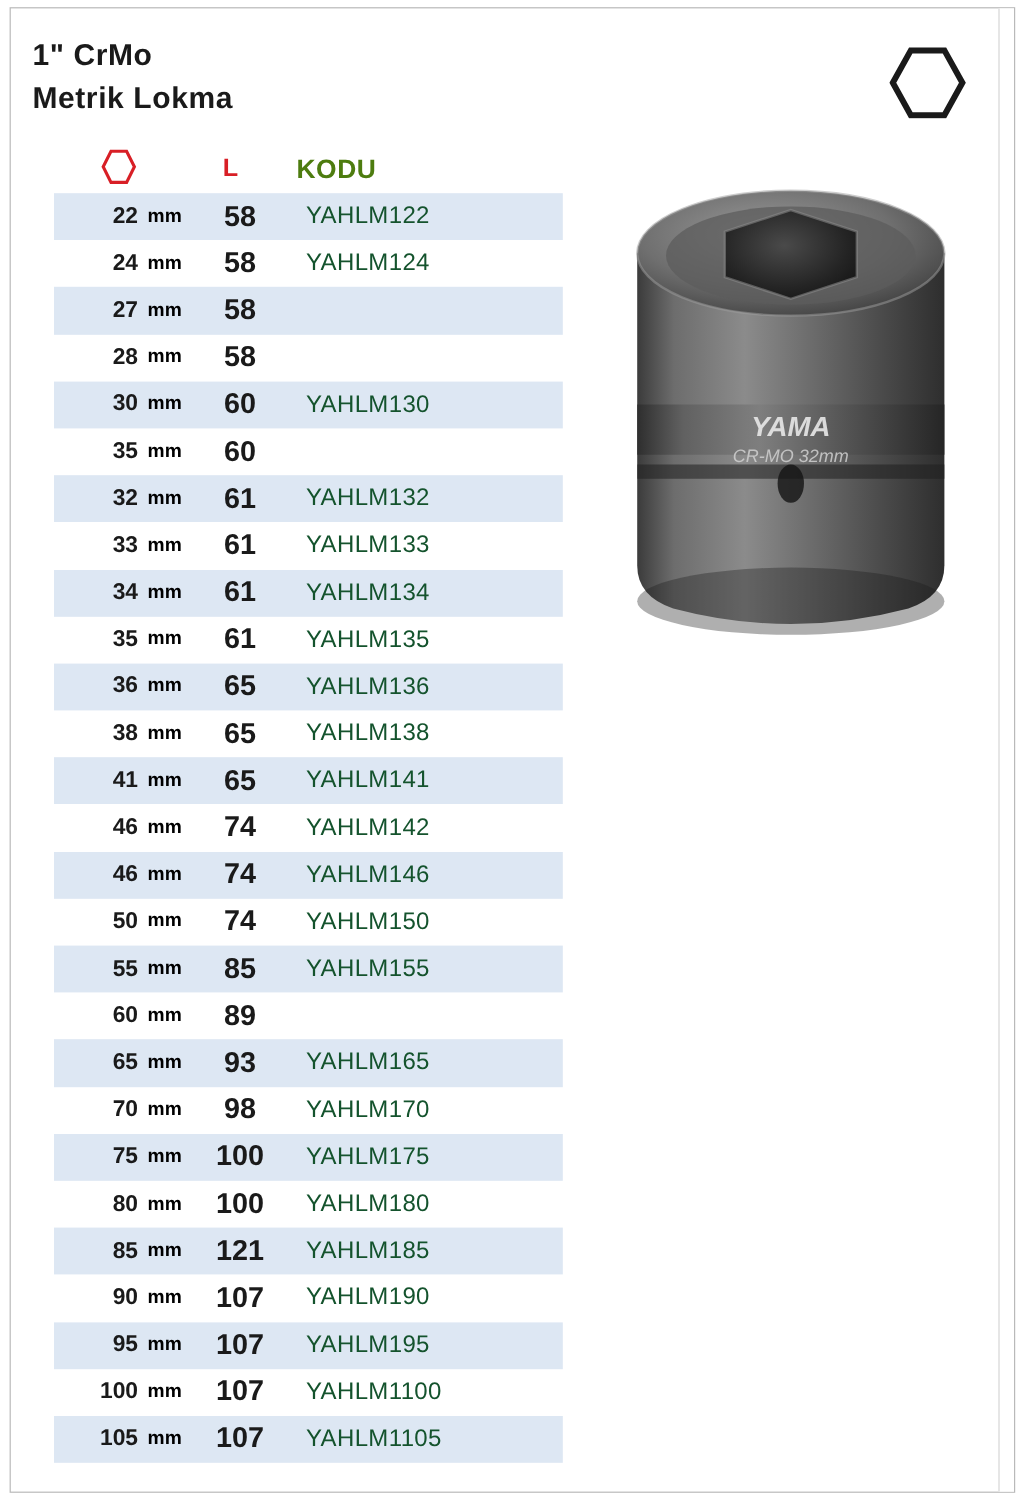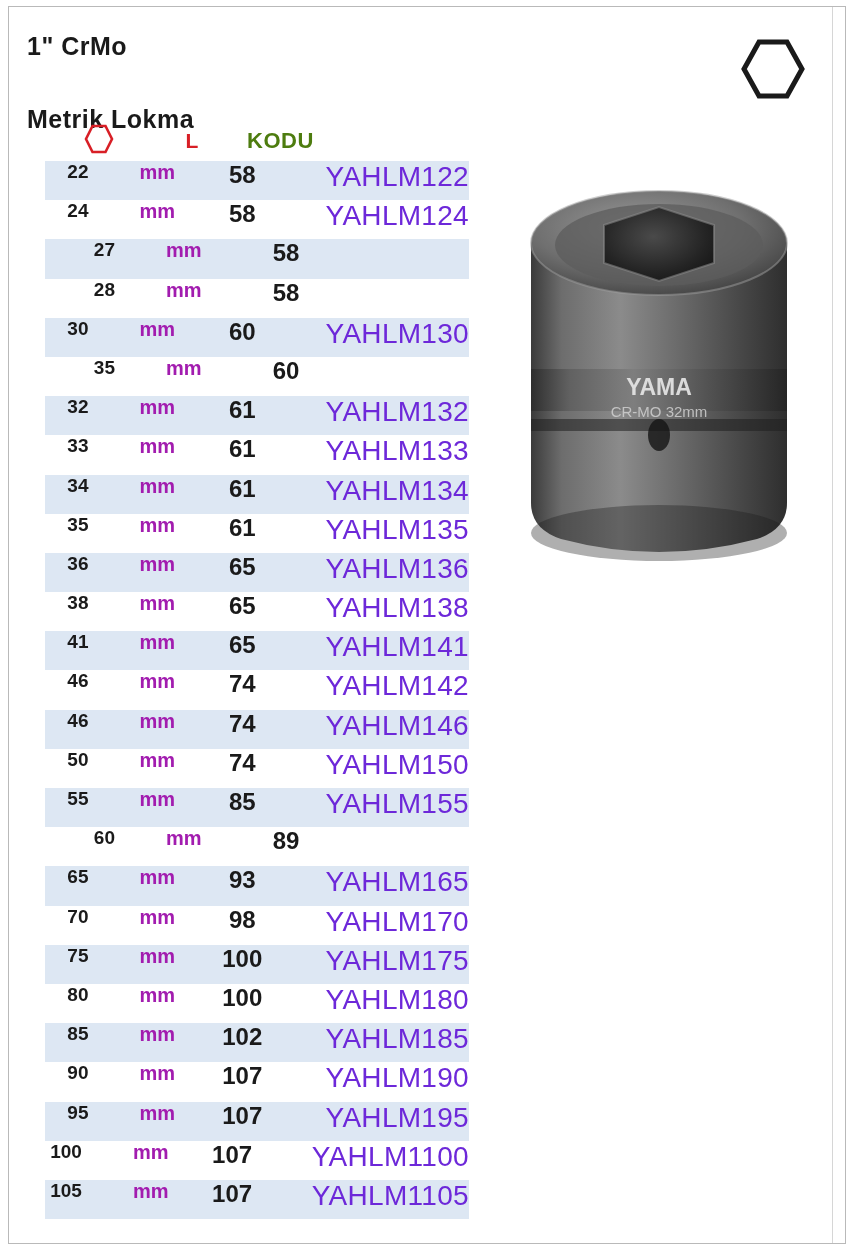--- a/index.html
+++ b/index.html
@@ -46,21 +46,20 @@
     color: #1a1a1a;
     letter-spacing: 0.5px;
     line-height: 34px;
   }
   .title-line2 {
     font-size: 25px;
     font-weight: bold;
     color: #1a1a1a;
     letter-spacing: 0.5px;
     line-height: 38px;
-    margin-top: 37px;
   }
 
   
   .hex-logo {
     position: absolute;
     right: 40px;
     top: 32px;
     width: 64px;
     height: 60px;
   }
@@ -95,64 +94,65 @@
     text-align: left;
     padding-left: 16px;
     font-size: 22px;
     font-weight: bold;
     color: #4d7c0f;
     letter-spacing: 0.5px;
   }
 
   .row {
     display: flex;
+    align-items: center;
     height: 39.2px;
-    gap: 43px;
   }
   .row.alt {
     background: #dde7f3;
   }
   .c-size {
     width: 70px;
     text-align: right;
     font-size: 19px;
     font-weight: bold;
     color: #1a1a1a;
   }
   .c-unit {
     width: 38px;
     text-align: left;
     padding-left: 8px;
-    font-size: 20px;
-    font-weight: bold;
-    color: #a21caf;
+    font-size: 16px;
+    font-weight: bold;
+    color: #000000;
   }
   .c-l {
     width: 78px;
     text-align: center;
     font-size: 24px;
     font-weight: bold;
     color: #1a1a1a;
   }
   .c-code {
     flex: 1;
     text-align: left;
     padding-left: 16px;
-    font-size: 28px;
-    color: #6d28d9;
+    font-size: 20px;
+    color: #14532d;
     letter-spacing: 0.3px;
   }
 
   
   .product {
     position: absolute;
     left: 500px;
-    top: 166px;
+    top: 134px;
     width: 300px;
     height: 400px;
+    font-style: italic;
   }
   .socket-svg { display:block; }
 </style>
 </head>
 <body>
 
 <div class="page">
 
   <div class="edge-band"></div>
 
@@ -306,21 +306,21 @@
         </div>
         <div class="row">
           <div class="c-size">80</div>
           <div class="c-unit">mm</div>
           <div class="c-l">100</div>
           <div class="c-code">YAHLM180</div>
         </div>
         <div class="row alt">
           <div class="c-size">85</div>
           <div class="c-unit">mm</div>
-          <div class="c-l">102</div>
+          <div class="c-l">121</div>
           <div class="c-code">YAHLM185</div>
         </div>
         <div class="row">
           <div class="c-size">90</div>
           <div class="c-unit">mm</div>
           <div class="c-l">107</div>
           <div class="c-code">YAHLM190</div>
         </div>
         <div class="row alt">
           <div class="c-size">95</div>

